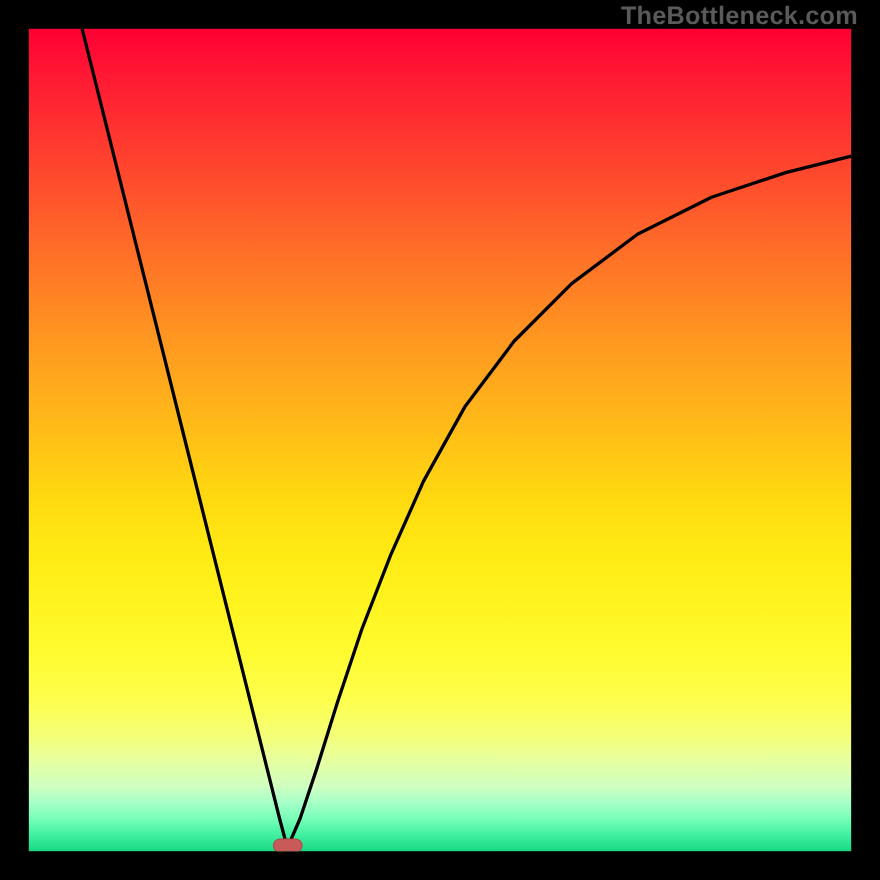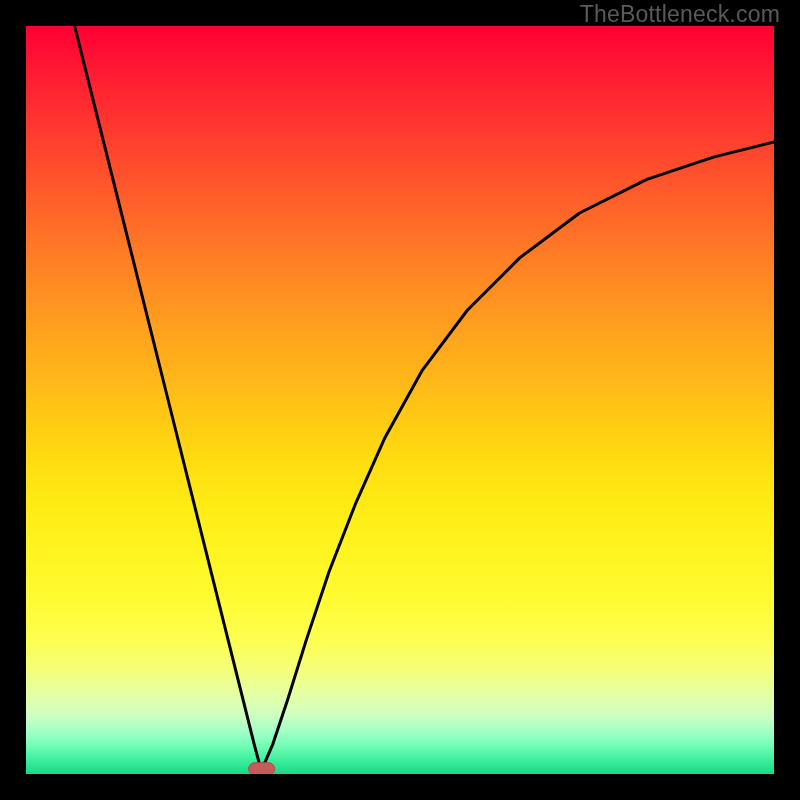--- a/index.html
+++ b/index.html
@@ -59,21 +59,21 @@
   }
   .curve-layer {
     position: absolute;
     top: 0;
     left: 0;
   }
   .watermark {
     position: absolute;
     right: 20px;
     font-size: 23px;
-    font-weight: 400;
+    font-weight: 700;
     letter-spacing: 0.2px;
     color: #5a5a5a;
   }
 </style>
 </head>
 <body>
 
 <div class="frame">
   <div class="plot-area">
     <div class="gradient-bg"></div>

